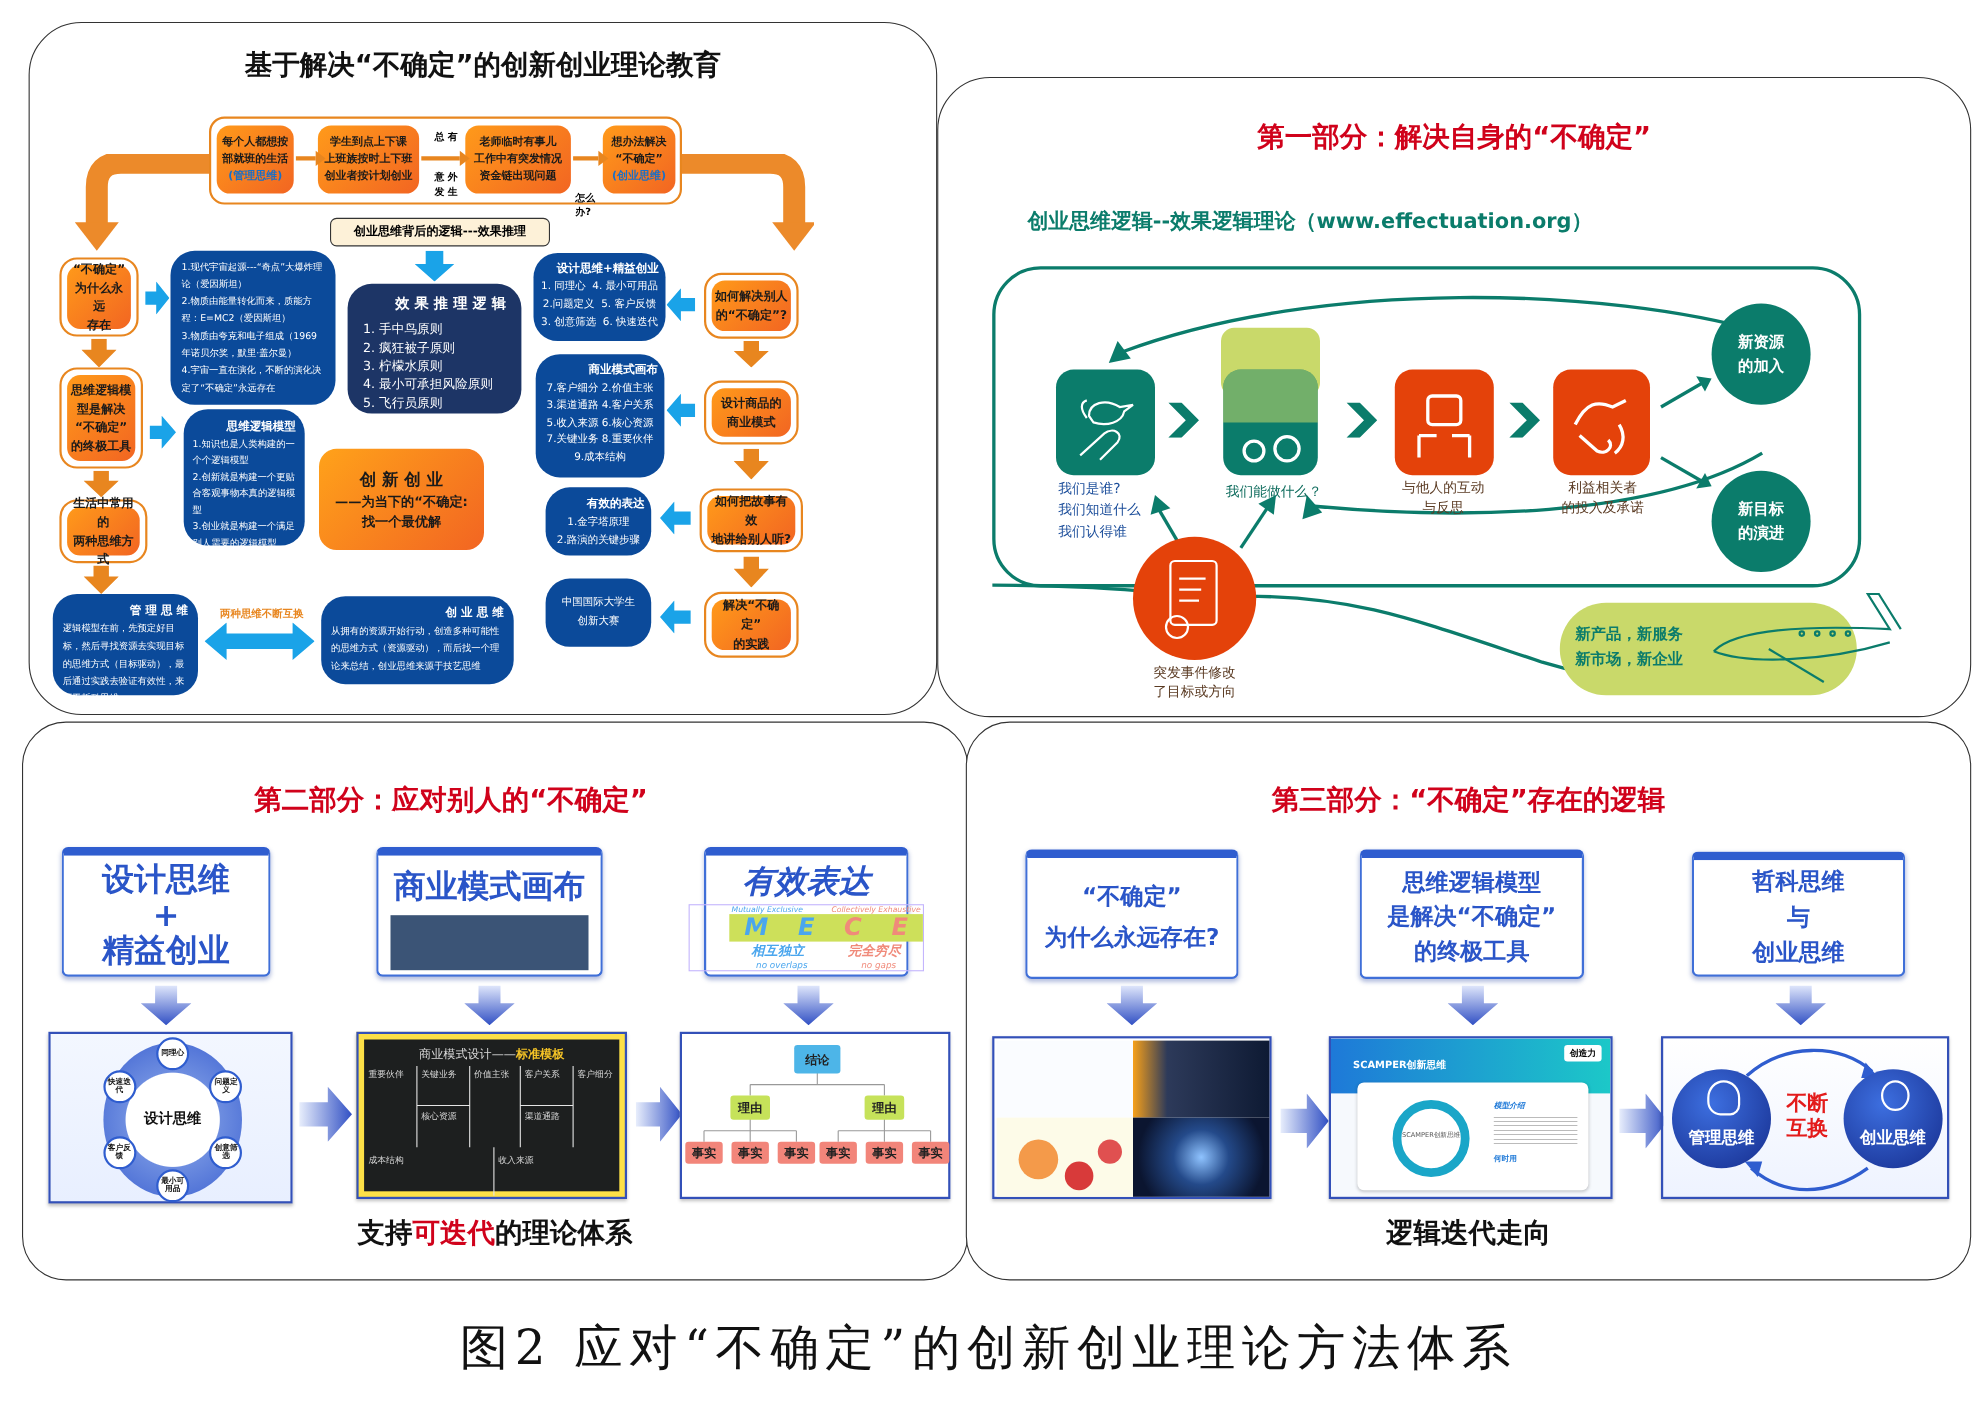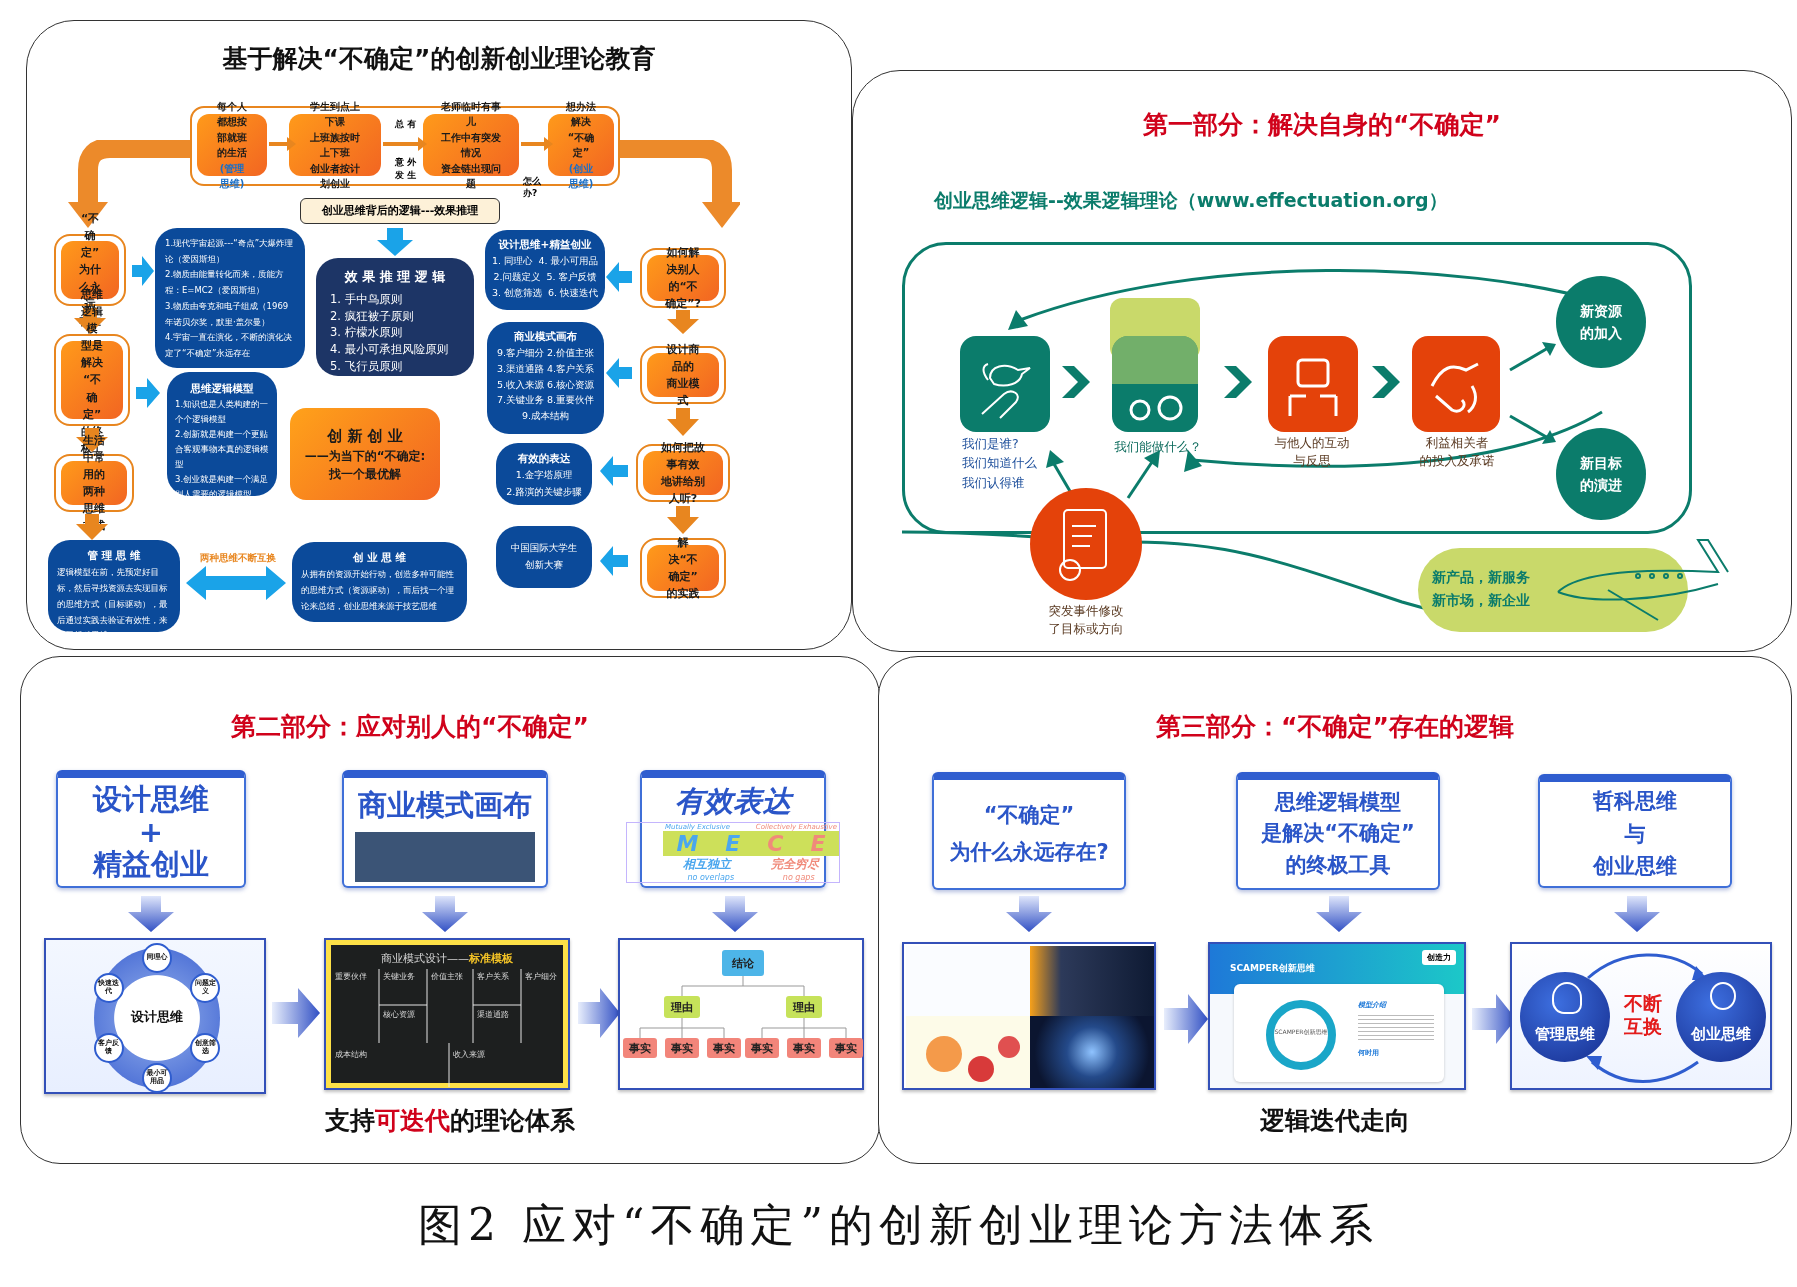--- a/index.html
+++ b/index.html
@@ -3,24 +3,24 @@
 <meta charset="utf-8">
 <style>
   html,body{margin:0;padding:0;background:#fff;}
   body{width:1797px;height:1287px;position:relative;overflow:hidden;font-family:"DejaVu Sans","Liberation Sans",sans-serif;}
   .abs{position:absolute;box-sizing:border-box;}
   .panel{position:absolute;border:1.5px solid #333;border-radius:48px;background:#fff;box-sizing:border-box;}
   .hdr{position:absolute;font-weight:bold;text-align:center;white-space:nowrap;}
   .red{color:#d0021b;}
   
   .obox{position:absolute;border:2px solid #e8861f;border-radius:16px;background:#fff;box-sizing:border-box;padding:5px;}
-  .oin{width:100%;height:100%;border-radius:12px;background:linear-gradient(135deg,#ff9a1a,#f26522);color:#1a1a1a;font-weight:bold;font-size:11px;display:flex;flex-direction:column;align-items:center;justify-content:center;text-align:center;line-height:1.55;box-sizing:border-box;padding:18px;}
+  .oin{width:100%;height:100%;border-radius:12px;background:linear-gradient(135deg,#ff9a1a,#f26522);color:#1a1a1a;font-weight:bold;font-size:11px;display:flex;flex-direction:column;align-items:center;justify-content:center;text-align:center;line-height:1.55;box-sizing:border-box;padding:2px;}
   .oin .blue{color:#1b6fc6;}
   .bbox{position:absolute;background:#0b4a9a;color:#fff;border-radius:22px;font-size:9.5px;line-height:1.9;padding:10px 12px;box-sizing:border-box;}
-  .bbox .t{text-align:center;font-weight:bold;font-size:10.5px;}
+  .bbox .t{text-align:right;font-weight:bold;font-size:10.5px;}
   .bbox.c{text-align:center;}
   .navy{background:#1d3566;}
   
   .eff-frame{position:absolute;border:3px solid #0b7c6b;border-radius:44px;box-sizing:border-box;}
   .tealsq{position:absolute;background:#0b7c6b;border-radius:16px;}
   .orsq{position:absolute;background:#e4420a;border-radius:16px;}
   .tcircle{position:absolute;background:#0b7c6b;border-radius:50%;color:#fff;font-weight:bold;font-size:14px;display:flex;align-items:center;justify-content:center;text-align:center;line-height:1.6;}
   .elabel{position:absolute;font-size:12.5px;text-align:center;line-height:1.45;color:#5a3a22;white-space:nowrap;}
   
   .card{position:absolute;background:#fff;border:2px solid #3f6fd8;border-top:8px solid #2f5dcf;border-radius:6px;box-sizing:border-box;box-shadow:0 2px 4px rgba(40,70,160,.35);display:flex;flex-direction:column;align-items:center;justify-content:center;text-align:center;color:#2a55c8;font-weight:bold;}
@@ -163,21 +163,21 @@
 </div>
 
 <div class="bbox c" style="left:485px;top:230px;width:120px;height:80px;font-size:9.5px;line-height:1.65;padding:6px 6px;">
   <div class="t">设计思维+精益创业</div>
   <div><span>1. 同理心</span>&nbsp;&nbsp;<span>4. 最小可用品</span></div>
   <div><span>2.问题定义</span>&nbsp;&nbsp;<span>5. 客户反馈</span></div>
   <div><span>3. 创意筛选</span>&nbsp;&nbsp;<span>6. 快速迭代</span></div>
 </div>
 <div class="bbox c" style="left:487px;top:322px;width:117px;height:112px;font-size:9.5px;line-height:1.65;padding:6px 6px;">
   <div class="t">商业模式画布</div>
-  <div><span>9.客户细分</span> <span>2.价值主张</span></div>
+  <div><span>7.客户细分</span> <span>2.价值主张</span></div>
   <div><span>3.渠道通路</span> <span>4.客户关系</span></div>
   <div><span>5.收入来源</span> <span>6.核心资源</span></div>
   <div><span>7.关键业务</span> <span>8.重要伙伴</span></div>
   <div>9.成本结构</div>
 </div>
 <div class="bbox c" style="left:496px;top:443px;width:96px;height:62px;font-size:9.5px;line-height:1.75;padding:6px;">
   <div class="t">有效的表达</div>
   <div>1.金字塔原理</div>
   <div>2.路演的关键步骤</div>
 </div>

